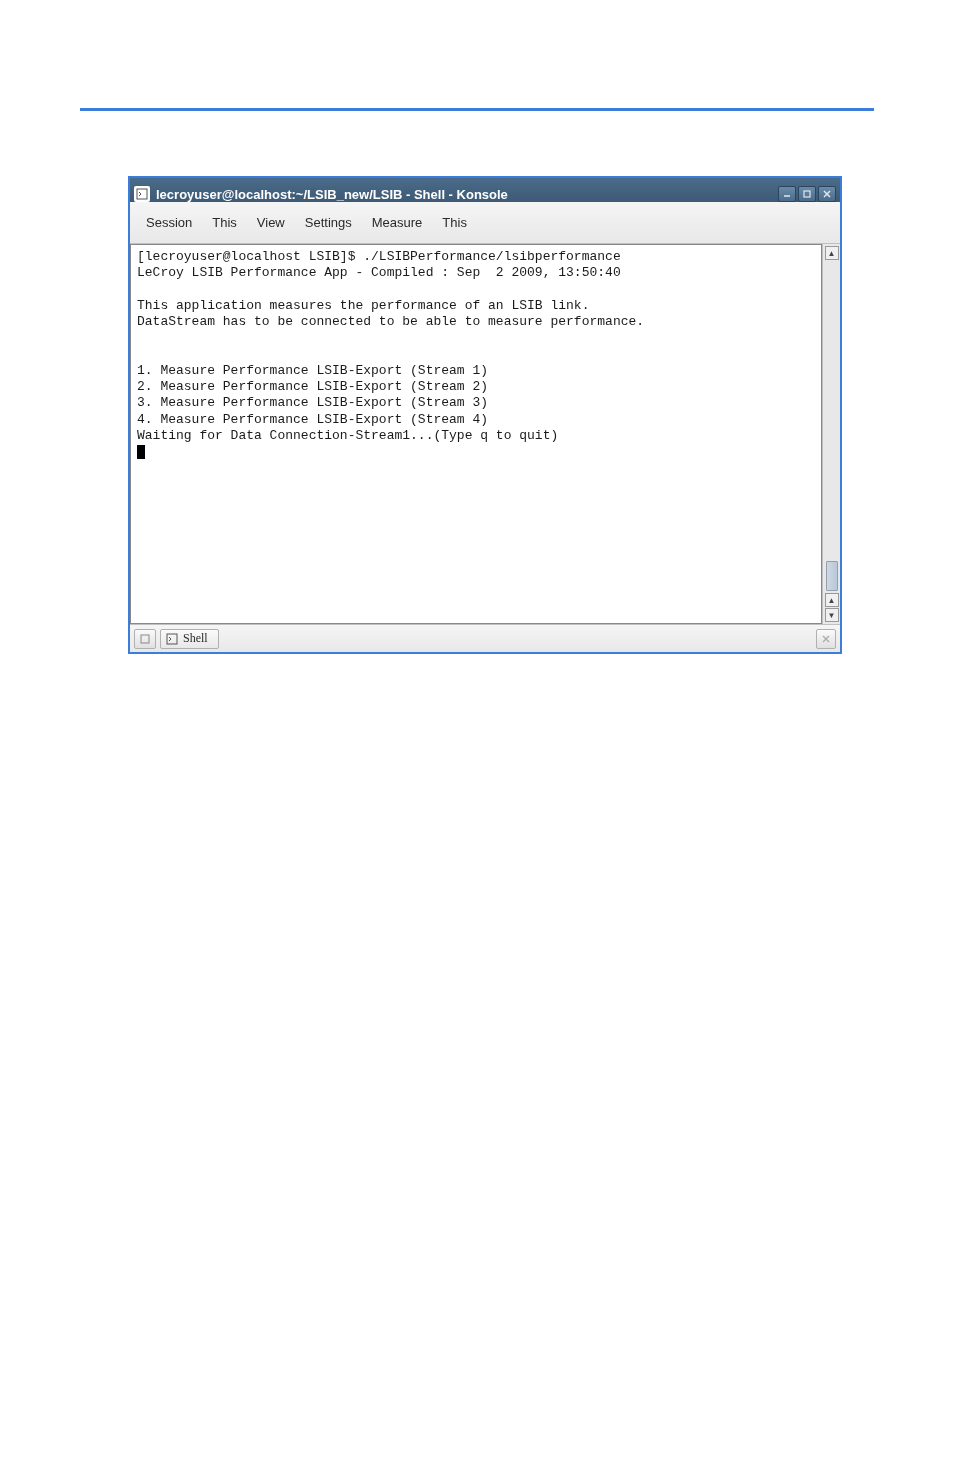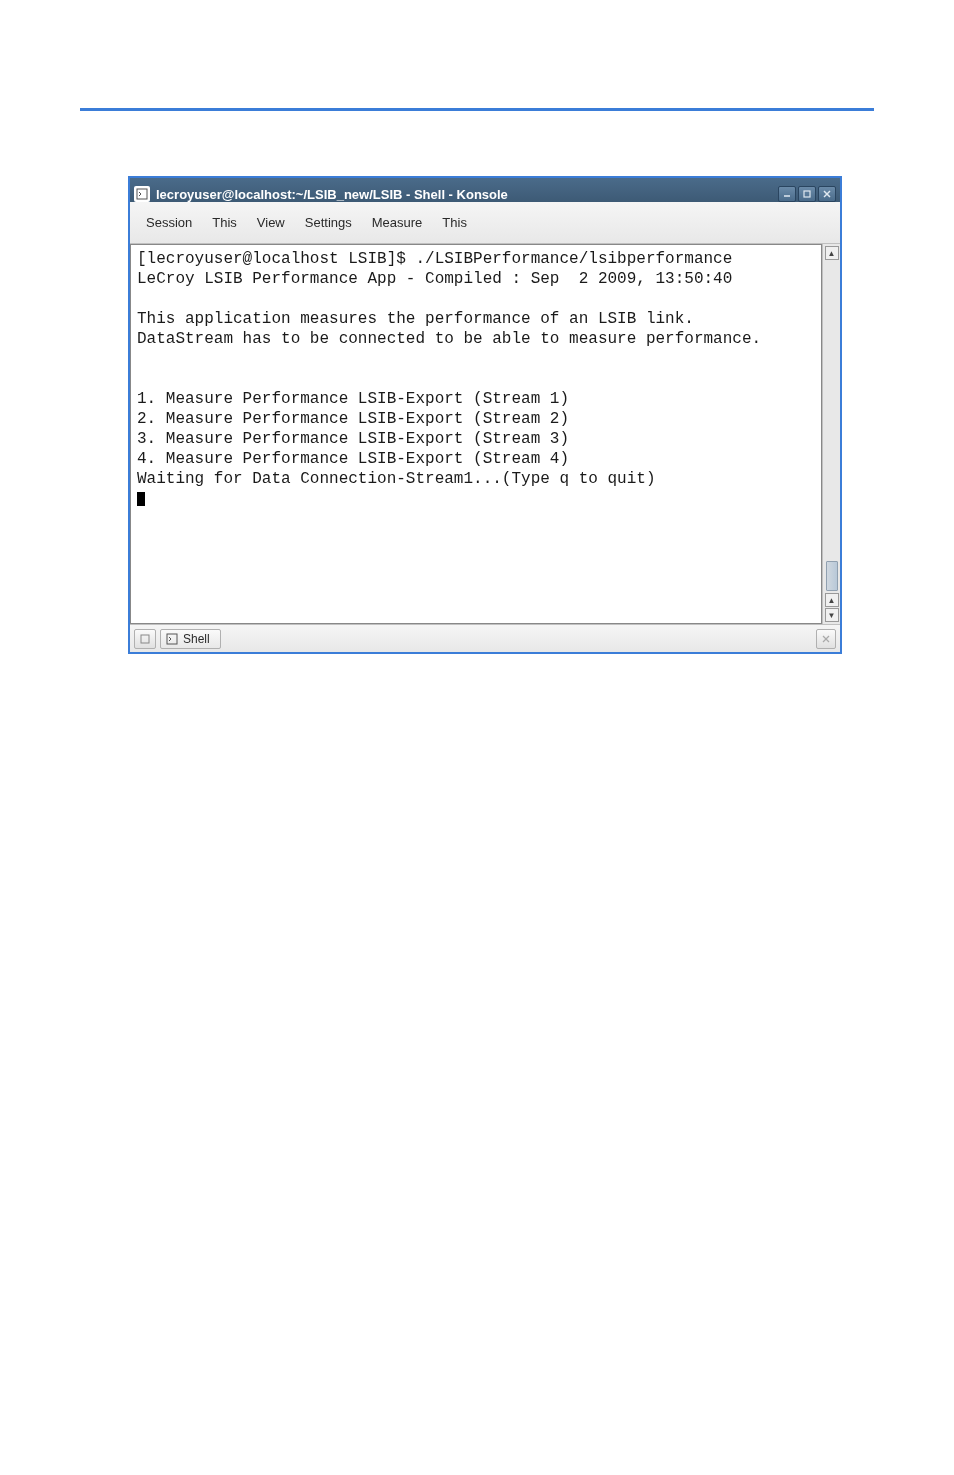--- a/index.html
+++ b/index.html
@@ -111,21 +111,21 @@
     
     .terminal-container {
       display: flex;
       position: relative;
     }
     
     .terminal-area {
       background: #ffffff;
       padding: 4px 6px;
       font-family: "Courier New", monospace;
-      font-size: 16px;
+      font-size: 13px;
       line-height: 1.25;
       color: #1a1a1a;
       white-space: pre;
       border: 1px solid #888;
       min-height: 380px;
       flex: 1;
       overflow: hidden;
     }
     
     .cursor {
@@ -217,20 +217,21 @@
       align-items: center;
       gap: 4px;
       padding: 2px 10px 2px 4px;
       border: 1px solid #b0b0b0;
       background: linear-gradient(to bottom, #fafafa, #e8e8e8);
       border-radius: 2px;
       height: 20px;
       font-size: 12px;
       color: #2a2a2a;
       cursor: pointer;
+      font-family: Liberation Serif, serif;
     }
     
     .shell-tab .tab-icon {
       width: 14px;
       height: 14px;
       display: flex;
       align-items: center;
       justify-content: center;
     }
     

